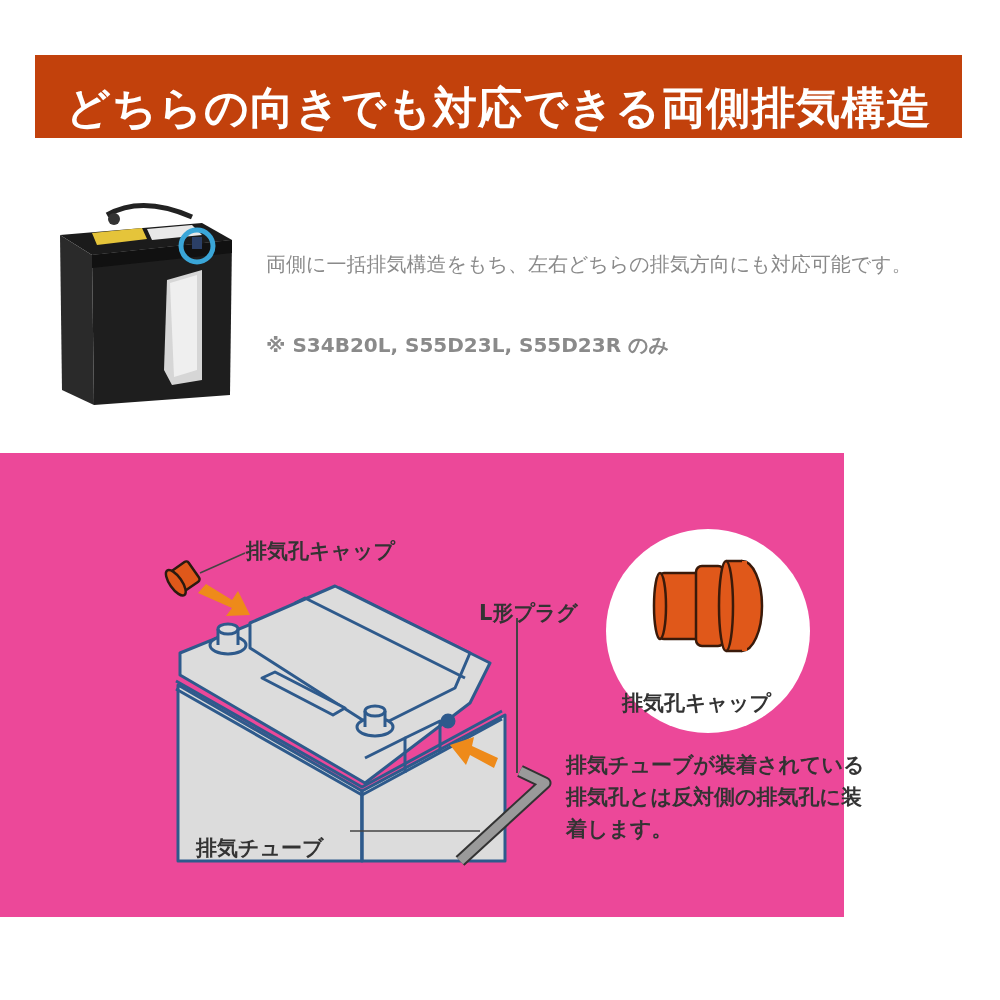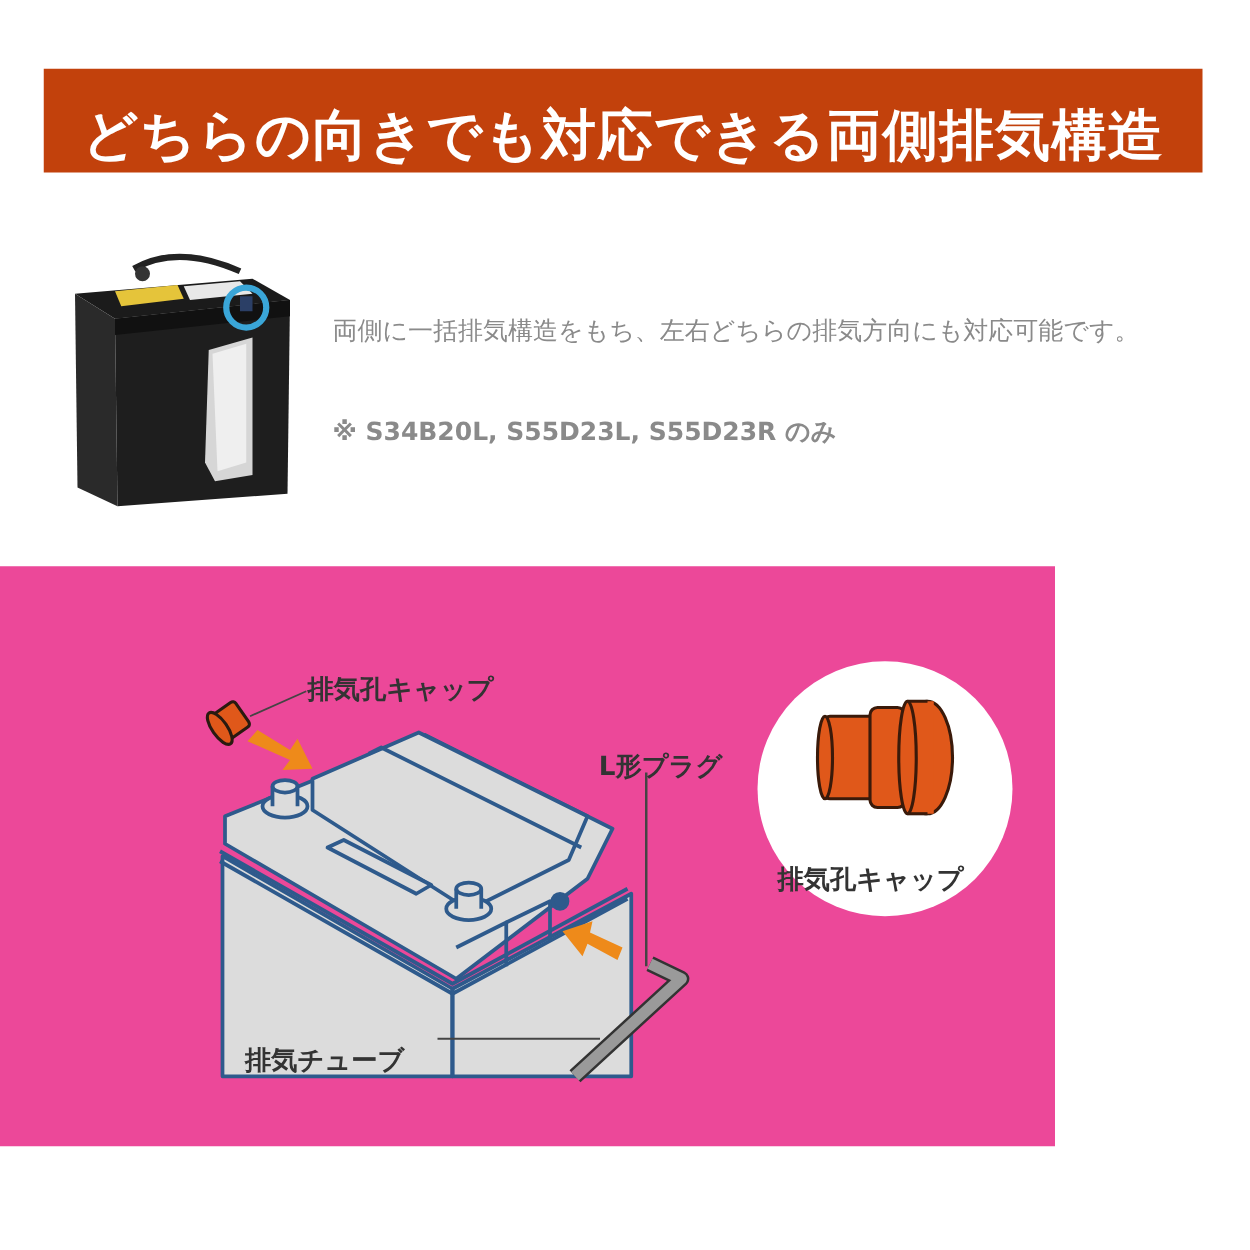--- a/index.html
+++ b/index.html
@@ -139,13 +139,14 @@
       <line x1="726" y1="108" x2="742" y2="108"></line>
       <line x1="726" y1="198" x2="742" y2="198"></line>
       <ellipse cx="726" cy="153" rx="7" ry="45"></ellipse>
     </g>
   </svg>
 
   <span class="label cap-label-top">排気孔キャップ</span>
   <span class="label plug-label">L形プラグ</span>
   <span class="label tube-label">排気チューブ</span>
   <span class="label cap-label-circle">排気孔キャップ</span>
+  <div class="instructions">排気チューブが装着されている排気孔とは反対側の排気孔に装着します。</div>
 </div>
 
 </body></html>

